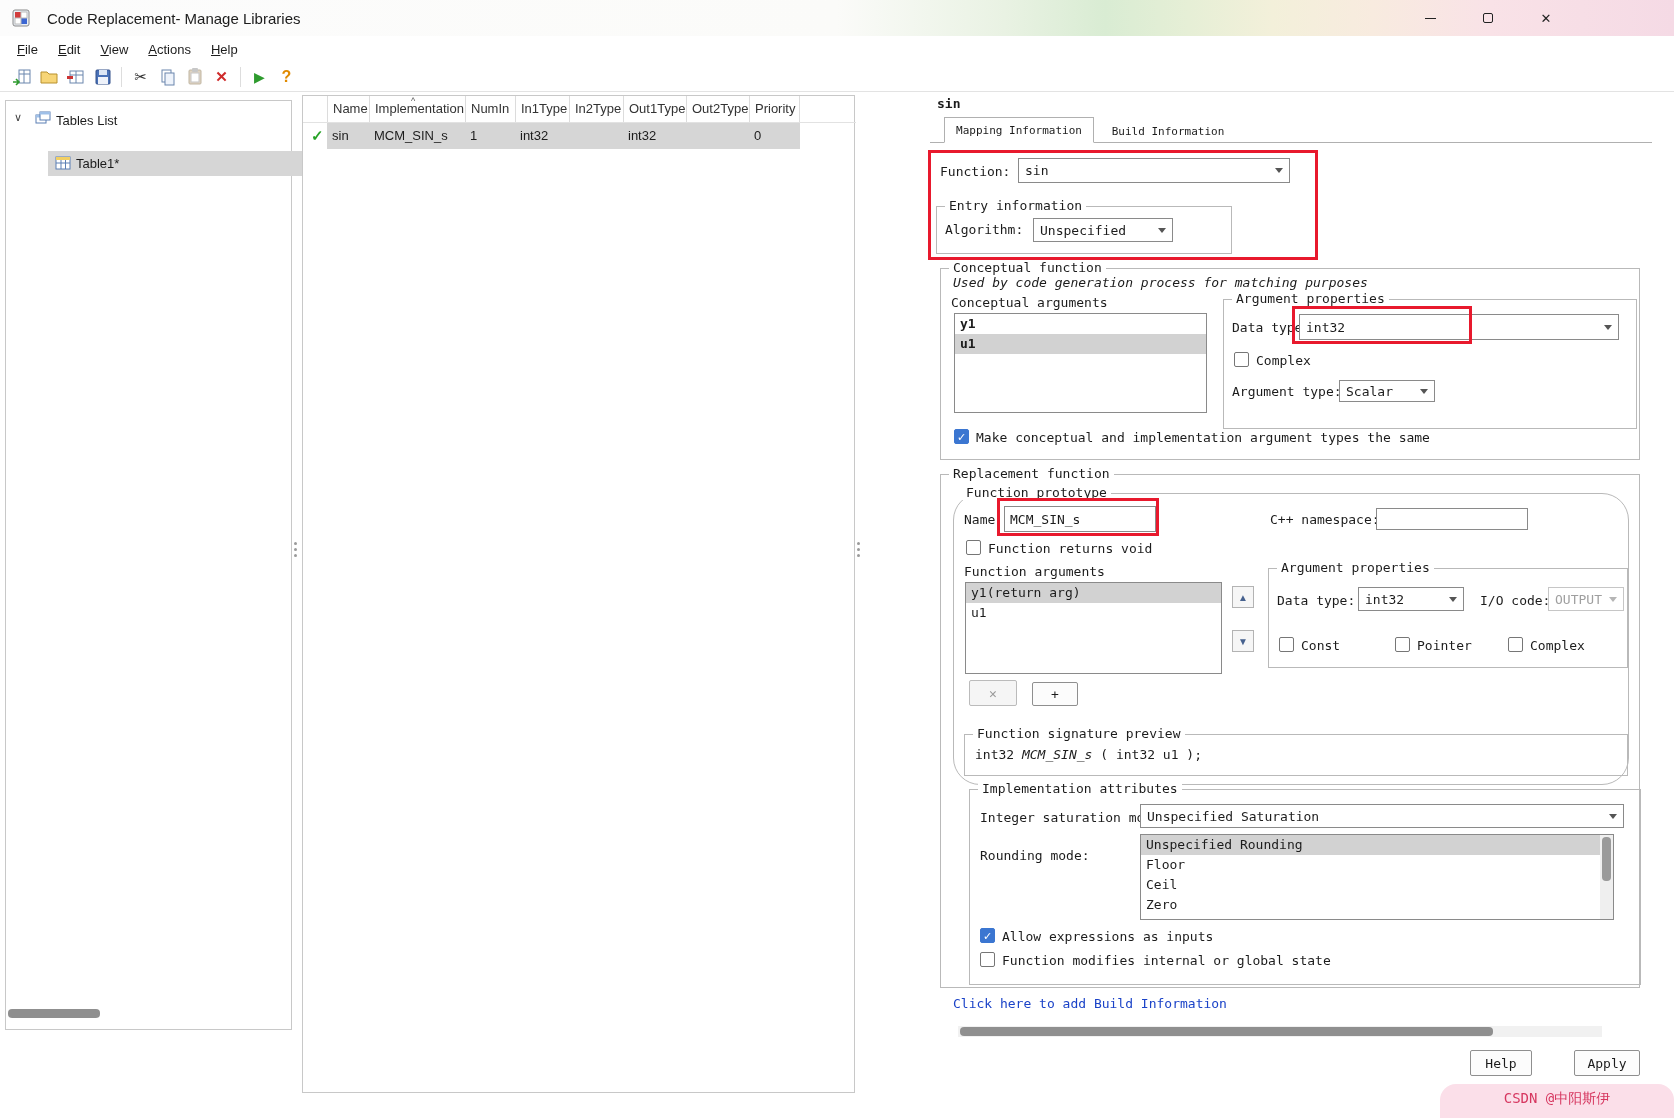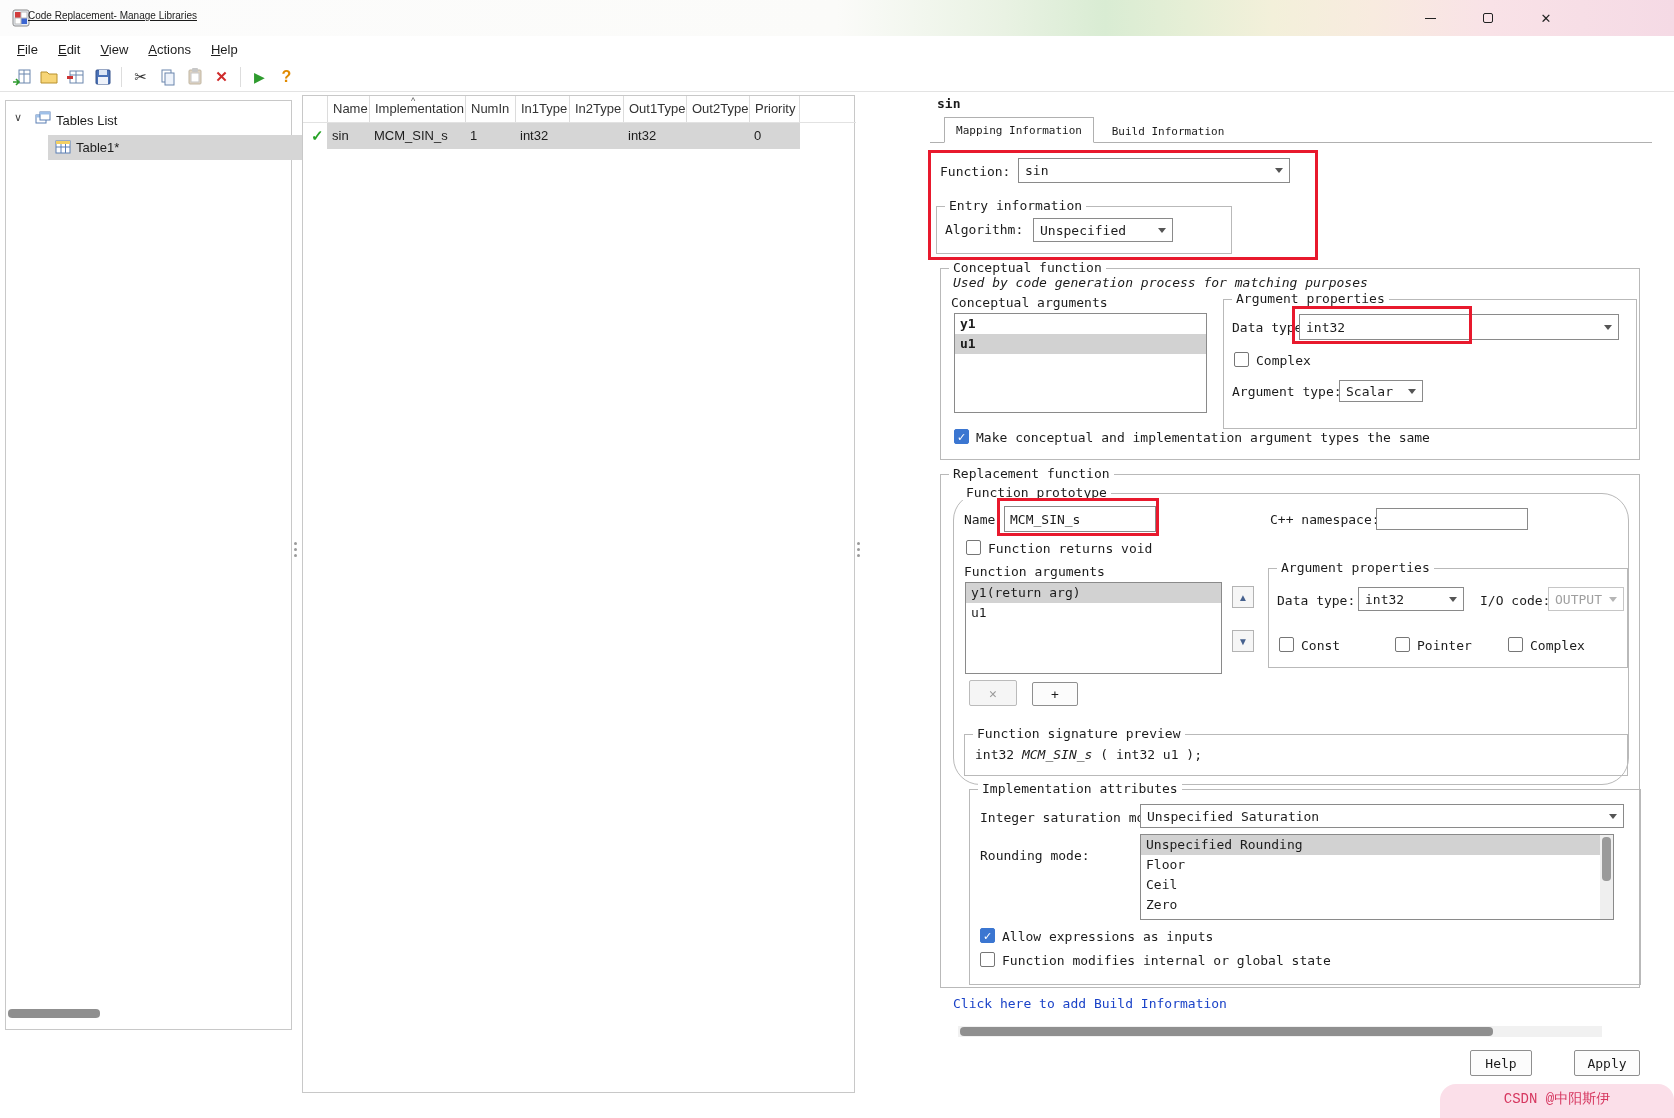--- a/index.html
+++ b/index.html
@@ -5,21 +5,21 @@
   * { margin:0; padding:0; box-sizing:border-box; }
   html,body { background:#9a9a9a; }
   .window { position:relative; width:1674px; height:1118px; background:#ffffff; overflow:hidden;
             font-family:"Liberation Sans",sans-serif; font-size:13px; color:#1c1c1c; }
   .abs { position:absolute; }
   .mono { font-family:"DejaVu Sans Mono",monospace; }
 
   
   .titlebar { position:absolute; left:0; top:0; width:1674px; height:36px;
     background:linear-gradient(90deg,#fcfcfc 0%,#fbfbf9 50%,#e9f2e3 60%,#d9ecd3 66%,#e6efd6 71%,#f3f0da 76%,#f8ebdf 82%,#f9e2e7 89%,#f5dae5 100%); }
-  .title-text { position:absolute; left:28px; top:10px; font-size:10px; white-space:nowrap;text-decoration:underline; }
+  .title-text { position:absolute; left:47px; top:10px; font-size:15px; white-space:nowrap; }
   .win-btn { position:absolute; top:0; width:46px; height:36px; display:flex; align-items:center; justify-content:center; }
   .glyph-min { width:11px; height:1px; background:#222; }
   .glyph-max { width:10px; height:10px; border:1px solid #222; border-radius:2px; }
   .glyph-close { font-size:13px; color:#222; }
 
   
   .menubar { position:absolute; left:0; top:36px; width:100%; height:26px; display:flex; align-items:center; padding-left:8px; gap:2px; }
   .menu-item { padding:3px 9px; }
   .menu-item::first-letter { text-decoration:underline; }
   .toolbar { position:absolute; left:0; top:62px; width:100%; height:30px; display:flex; align-items:center; padding-left:8px; border-bottom:1px solid #e3e3e3; }
@@ -146,21 +146,21 @@
     <span class="abs" style="left:28px;top:8px;">
       <svg width="18" height="18">
           <rect x="2" y="6" width="10" height="8" fill="#ffffff" stroke="#5b7fb4"></rect>
           <rect x="2" y="6" width="10" height="2.5" fill="#9fc0e8"></rect>
           <rect x="6" y="3" width="10" height="8" fill="#ffffff" stroke="#5b7fb4"></rect>
           <rect x="6" y="3" width="10" height="2.5" fill="#9fc0e8"></rect>
         </svg>
     </span>
     <span class="slbl" style="left:50px;top:12px;">Tables List</span>
 
-    <div class="abs" style="left:42px;top:34px;width:262px;height:25px;background:#d6d6d6;">
+    <div class="abs" style="left:42px;top:50px;width:262px;height:25px;background:#d6d6d6;">
       <span class="abs" style="left:6px;top:3px;">
         <svg width="18" height="18">
             <rect x="2" y="3" width="14" height="12" fill="#ffffff" stroke="#5b7fb4"></rect>
             <rect x="2" y="3" width="14" height="3" fill="#f2cf63"></rect>
             <line x1="2" y1="9" x2="16" y2="9" stroke="#5b7fb4"></line>
             <line x1="7" y1="6" x2="7" y2="15" stroke="#5b7fb4"></line>
             <line x1="11.5" y1="6" x2="11.5" y2="15" stroke="#5b7fb4"></line>
           </svg>
       </span>
       <span class="slbl" style="left:28px;top:5px;">Table1*</span>
@@ -242,21 +242,21 @@
     <div class="gbox" style="left:282px;top:30px;width:414px;height:130px;">
       <span class="gbox-label">Argument properties</span>
       <span class="lbl" style="left:8px;top:20px;">Data type:</span>
       <div class="dropdown" style="left:75px;top:14px;width:320px;height:26px;">
         <span>int32</span>
         <span class="dd-arrow"></span>
       </div>
       <span class="cb" style="left:10px;top:52px;"></span>
       <span class="lbl" style="left:32px;top:53px;">Complex</span>
       <span class="lbl" style="left:8px;top:84px;">Argument type:</span>
-      <div class="dropdown" style="left:115px;top:80px;width:84px;height:22px;">
+      <div class="dropdown" style="left:115px;top:80px;width:96px;height:22px;">
         <span>Scalar</span>
         <span class="dd-arrow"></span>
       </div>
     </div>
 
     <span class="cb on" style="left:13px;top:160px;">✓</span>
     <span class="lbl" style="left:35px;top:161px;">Make conceptual and implementation argument types the same</span>
   </div>
 
   <div class="gbox" style="left:940px;top:474px;width:700px;height:514px;">
@@ -348,15 +348,15 @@
     <div class="scroll-thumb" style="left:2px;top:1px;width:533px;height:9px;"></div>
   </div>
 
   <div class="btn" style="left:1470px;top:1050px;width:62px;height:26px;">Help</div>
   <div class="btn" style="left:1574px;top:1050px;width:66px;height:26px;">Apply</div>
 
   <div class="annot" style="left:928px;top:150px;width:390px;height:110px;"></div>
   <div class="annot" style="left:1292px;top:306px;width:180px;height:38px;"></div>
   <div class="annot" style="left:997px;top:498px;width:162px;height:38px;"></div>
 
-  <div class="watermark" style="left:1440px;top:1084px;width:234px;height:34px;font-family:Liberation Mono, monospace;">CSDN @中阳斯伊</div>
+  <div class="watermark" style="left:1440px;top:1084px;width:234px;height:34px;">CSDN @中阳斯伊</div>
 
 </div>
 
 </body></html>

